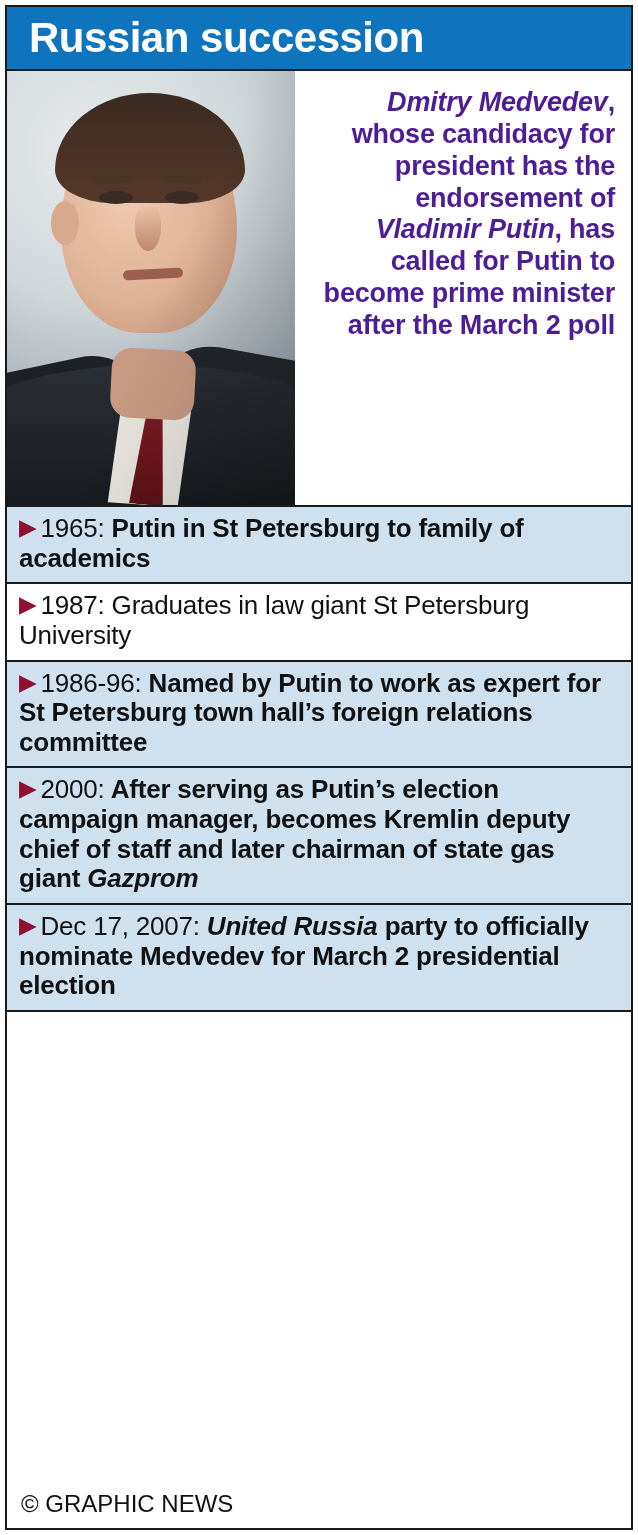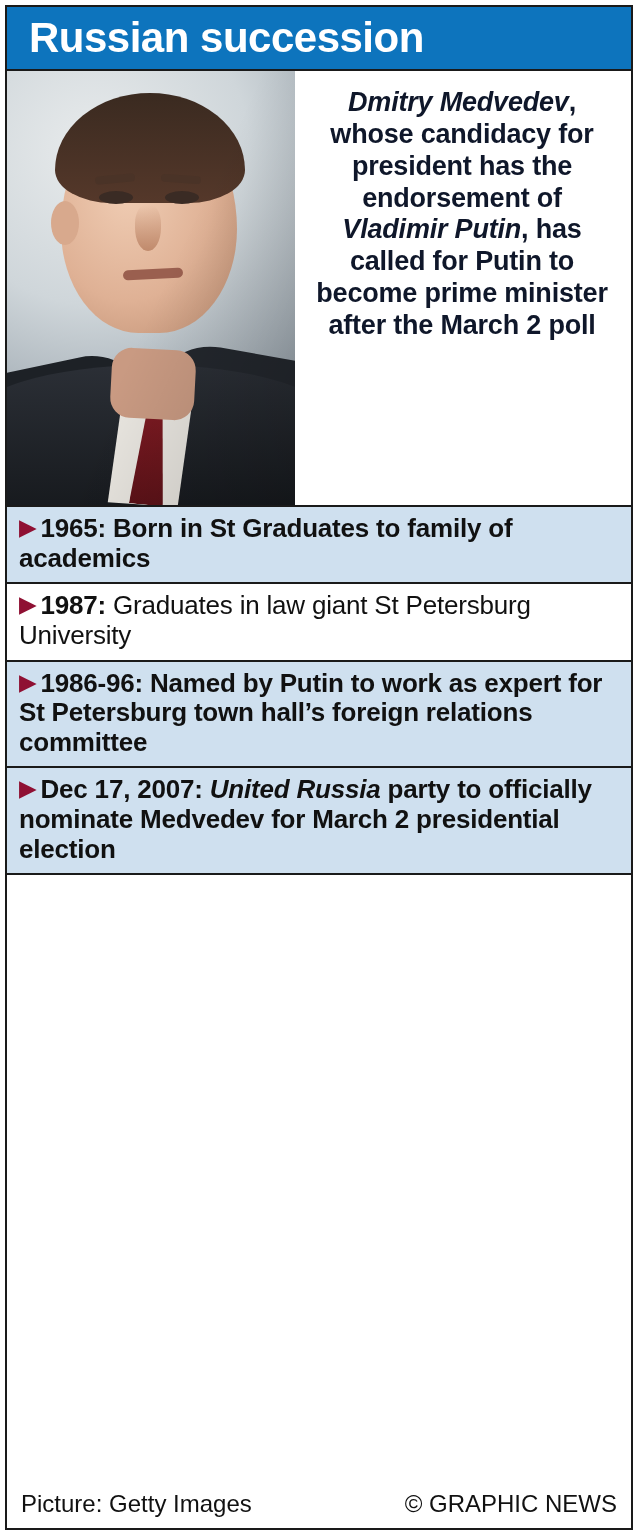--- a/index.html
+++ b/index.html
@@ -177,22 +177,22 @@
     padding: 16px 16px 6px 14px;
     display: flex;
     align-items: flex-start;
     justify-content: flex-end;
     background: #ffffff;
   }
   .intro-text {
     font-size: 27px;
     line-height: 1.18;
     font-weight: bold;
-    color: #0f172a;
-    text-align: center;
+    color: #4c1d95;
+    text-align: right;
     letter-spacing: -0.2px;
   }
   .intro-text em { font-style: italic; }
   
   .timeline {
     flex: 1 1 auto;
     display: flex;
     flex-direction: column;
   }
   .row {
@@ -206,21 +206,21 @@
   .row.shade { background: #cfe0ef; }
   .row.plain { background: #ffffff; }
   .row .marker {
     color: #8f1033;
     font-size: 23px;
     margin-right: 4px;
     display: inline-block;
     vertical-align: 2px;
   }
   .row .year {
-    font-weight: bold;
+    font-weight: normal;
   }
   .row .body-bold { font-weight: bold; }
   .row .body-regular { font-weight: normal; }
   .row em { font-style: italic; }
   
   .footer {
     flex: none;
     height: 48px;
     display: flex;
     align-items: center;
@@ -266,39 +266,41 @@
       <div class="intro">
         <div class="intro-text">
           <em>Dmitry Medvedev</em><span>, whose candidacy for president has the endorsement of </span><em>Vladimir Putin</em><span>, has called for Putin to become prime minister after the March 2 poll</span>
         </div>
       </div>
     </div>
 
     <div class="timeline">
 
       <div class="row shade">
-        <span class="marker">▶</span><span class="year">1965:</span><span class="body-bold"> Born in St Graduates to family of academics</span>
+        <span class="marker">▶</span><span class="year">1965:</span><span class="body-bold"> Putin in St Petersburg to family of academics</span>
       </div>
 
       <div class="row plain">
         <span class="marker">▶</span><span class="year">1987:</span><span class="body-regular"> Graduates in law giant St Petersburg University</span>
       </div>
 
       <div class="row shade">
         <span class="marker">▶</span><span class="year">1986-96:</span><span class="body-bold"> Named by Putin to work as expert for St Petersburg town hall’s foreign relations committee</span>
       </div>
 
 
+      <div class="row shade">
+        <span class="marker">▶</span><span class="year">2000:</span><span class="body-bold"> After serving as Putin’s election campaign manager, becomes Kremlin deputy chief of staff and later chairman of state gas giant </span><em class="body-bold">Gazprom</em>
+      </div>
 
 
       <div class="row shade">
         <span class="marker">▶</span><span class="year">Dec 17, 2007:</span><span class="body-bold"> </span><em class="body-bold">United Russia</em><span class="body-bold"> party to officially nominate Medvedev for March 2 presidential election</span>
       </div>
 
     </div>
 
     <div class="footer">
-      <span class="credit">Picture: Getty Images</span>
       <span class="brand">© GRAPHIC NEWS</span>
     </div>
 
   </div>
 </div>
 
 </body></html>

